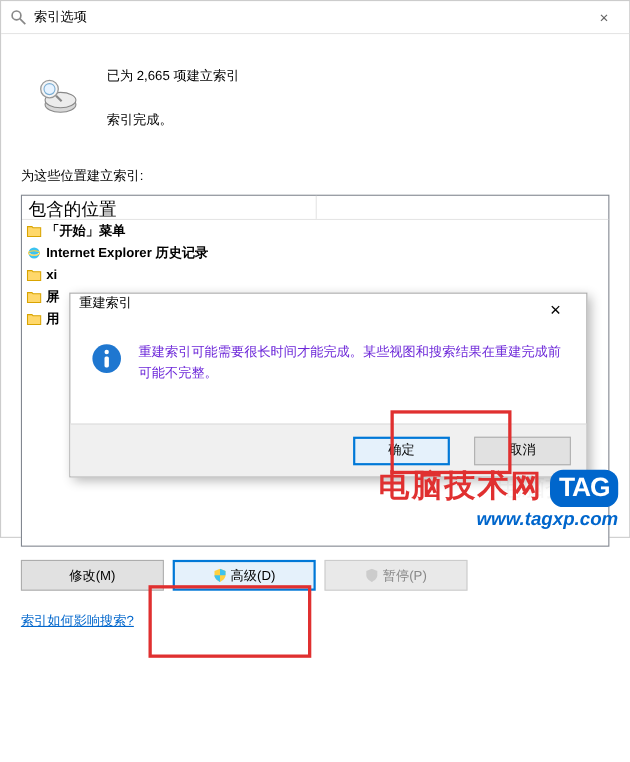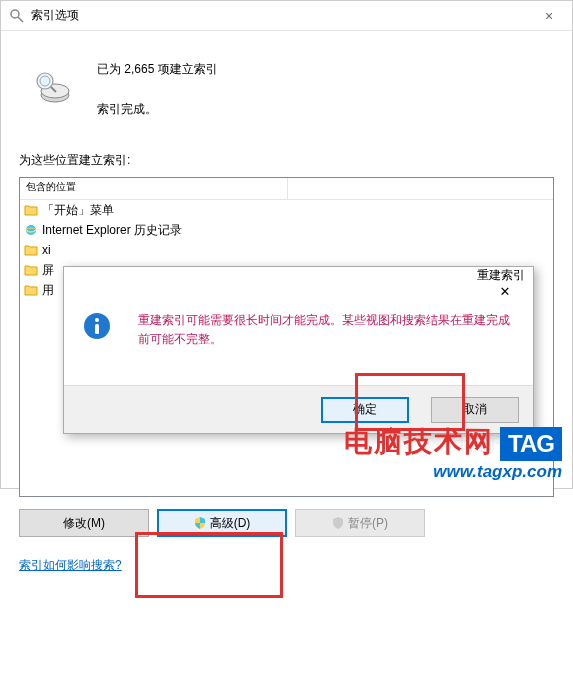--- a/index.html
+++ b/index.html
@@ -18,62 +18,62 @@
     .status-row { display: flex; align-items: flex-start; margin-top: 8px; margin-bottom: 32px; }
     .drive-icon { width: 40px; height: 40px; margin-right: 24px; margin-left: 14px; margin-top: 8px; }
     .status-text { font-size: 12px; color: #000; line-height: 1.8; }
     .status-text .count-line { margin-bottom: 18px; }
     
     .section-label { font-size: 12px; color: #000; margin-bottom: 8px; }
     
     
     .listbox { border: 1px solid #828790; background: #fff; height: 320px; display: flex; flex-direction: column; }
     .list-header { display: flex; border-bottom: 1px solid #e5e5e5; height: 22px; }
-    .list-header-cell { font-size: 10px; padding: 2px 6px; border-right: 1px solid #e5e5e5; }
+    .list-header-cell { font-size: 16px; padding: 2px 6px; border-right: 1px solid #e5e5e5; }
     .header-include { flex: 0 0 268px; }
     .header-exclude { flex: 1; }
     .list-body { flex: 1; overflow: hidden; }
-    .list-item { display: flex; align-items: center; height: 20px; padding: 0 4px; font-size: 12px; }
+    .list-item { display: flex; align-items: center; height: 20px; padding: 0 4px; font-size: 12px; font-weight: bold; }
     .folder-icon { width: 14px; height: 14px; margin-right: 4px; flex-shrink: 0; }
     
     
     .button-row { display: flex; gap: 8px; margin-top: 12px; }
     .btn { width: 130px; height: 28px; font-size: 12px; background: #e1e1e1; border: 1px solid #adadad; cursor: pointer; display: flex; align-items: center; justify-content: center; gap: 4px; }
     .btn.disabled { color: #888; cursor: default; background: #e9e9e9; border-color:#ccc; }
     .btn.focus { border: 2px solid #0078d7; background:#e5f1fb; }
     .shield-icon { width: 12px; height: 12px; }
     
     
     .link-row { margin-top: 18px; }
     .link-row a { color: #0066cc; font-size: 12px; text-decoration: underline; display: inline-block; margin-bottom: 8px; }
     
     
     .modal { position: absolute; left: 62px; top: 265px; width: 471px; height: 168px; background: #fff; border: 1px solid #aaa; box-shadow: 3px 3px 10px rgba(0,0,0,0.3); z-index: 10; }
-    .modal-titlebar { height: 30px; display: flex; align-items: flex-end; padding: 0 8px; flex-direction: column; }
+    .modal-titlebar { height: 30px; display: flex; align-items: flex-start; padding: 0 8px; }
     .modal-title { font-size: 12px; color: #000; flex: 1; }
     .modal-close { width: 40px; height: 28px; display: flex; align-items: center; justify-content: center; cursor: pointer; font-size: 13px; }
     
     .modal-body { display: flex; padding: 14px 18px 0 18px; }
     .info-icon { width: 30px; height: 30px; margin-right: 14px; flex-shrink: 0; }
-    .modal-text { font-size: 12px; line-height: 1.55; color: #be185d; margin-left: 12px; }
+    .modal-text { font-size: 12px; line-height: 1.55; color: #6d28d9; }
     
     .modal-footer { position: absolute; bottom: 0; left: 0; right: 0; height: 48px; background: #f0f0f0; border-top: 1px solid #ddd; display: flex; justify-content: flex-end; align-items: center; padding: 0 14px; gap: 10px; }
     .modal-btn { width: 88px; height: 26px; font-size: 12px; background: #e1e1e1; border: 1px solid #adadad; cursor: pointer; margin-left: 12px; }
     .modal-btn.primary { border: 2px solid #0078d7; background:#e5f1fb; }
     
     
     .red-box { position: absolute; border: 3px solid #e03030; pointer-events: none; z-index: 20; }
     .red-box.ok { left: 354px; top: 372px; width: 110px; height: 58px; }
     .red-box.advanced { left: 134px; top: 531px; width: 148px; height: 66px; }
     
     
     .watermark { position: absolute; right: 10px; bottom: 6px; text-align: right; line-height: 1.1; z-index: 30; }
     .wm-title { display: flex; justify-content: flex-end; gap: 6px; }
     .wm-cn { font-size: 28px; font-weight: bold; color: #e03030; letter-spacing: 2px; }
-    .wm-tag { background: #0066cc; color: #fff; font-weight: bold; font-size: 24px; padding: 4px 8px; border-radius: 0; letter-spacing: -1px; }
+    .wm-tag { background: #0066cc; color: #fff; font-weight: bold; font-size: 24px; padding: 4px 8px; border-radius: 12px; letter-spacing: -1px; }
     .wm-url { color: #0066cc; font-size: 17px; font-style: italic; font-weight: bold; margin-top: 2px; }
     .wm-faint { position: absolute; right: 10px; bottom: 30px; font-size: 22px; color: #f5f5f5; z-index: 1; white-space: nowrap; }
   </style>
 </head>
 <body>
 
 <div class="window">
 
   <div class="titlebar">
     <svg class="titlebar-icon" viewBox="0 0 16 16">

